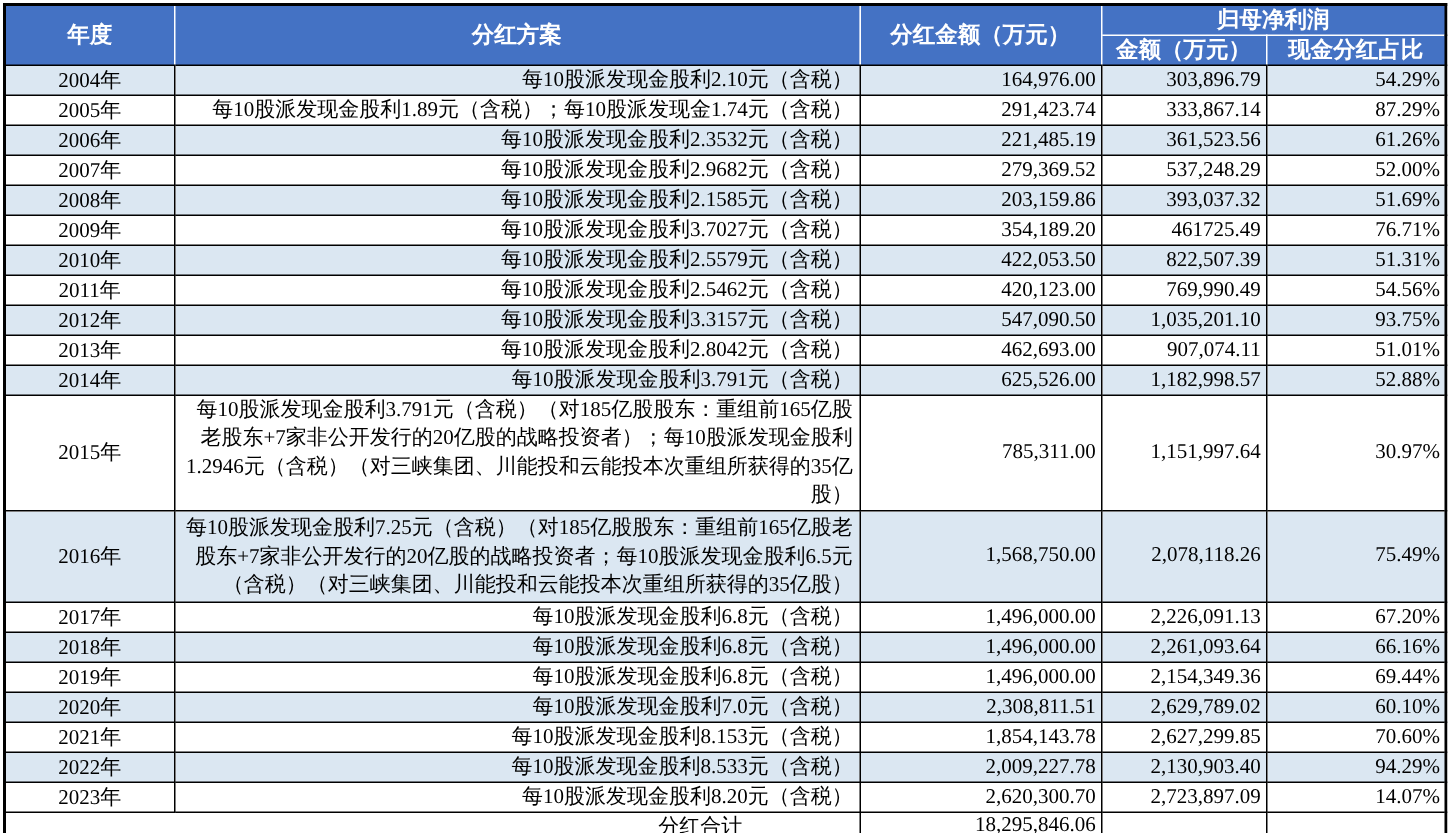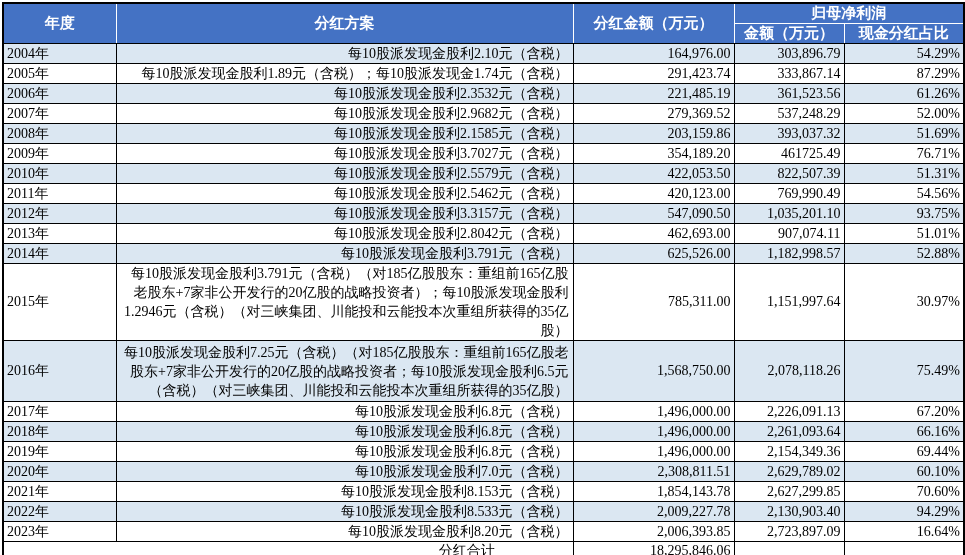--- a/index.html
+++ b/index.html
@@ -45,21 +45,21 @@
     border: 1px solid var(--grid-border, #000000);
     vertical-align: middle;
     padding: 0 3px;
     overflow: hidden;
   }
   tbody tr { height: 20px; }
   tbody tr:nth-child(12) { height: 72px; } 
   tbody tr:nth-child(13) { height: 61px; } 
   tbody tr.stripe { background: var(--stripe-bg, #DBE7F2); }
 
-  td.year { text-align: left; }
+  td.year { text-align: center; }
   td.plan { text-align: right; line-height: 19px; padding: 0 4px 0 2px; }
   td.num  { text-align: right; }
 
   tfoot tr { height: 18px; }
   td.total-label {
     text-align: center;
     padding-left: 360px; 
   }
 </style>
 </head>
@@ -216,23 +216,23 @@
         <tr class="stripe">
     <td class="year">2022年</td>
     <td class="plan">每10股派发现金股利8.533元（含税）</td>
     <td class="num">2,009,227.78</td>
     <td class="num">2,130,903.40</td>
     <td class="num">94.29%</td>
   </tr>
         <tr>
     <td class="year">2023年</td>
     <td class="plan">每10股派发现金股利8.20元（含税）</td>
-    <td class="num">2,006,393.85</td>
+    <td class="num">2,620,300.70</td>
     <td class="num">2,723,897.09</td>
-    <td class="num">16.64%</td>
+    <td class="num">14.07%</td>
   </tr>
       </tbody>
     <tfoot>
       <tr>
         <td colspan="2" class="total-label">分红合计</td>
         <td class="num">18,295,846.06</td>
         <td></td>
         <td></td>
       </tr>
     </tfoot>

